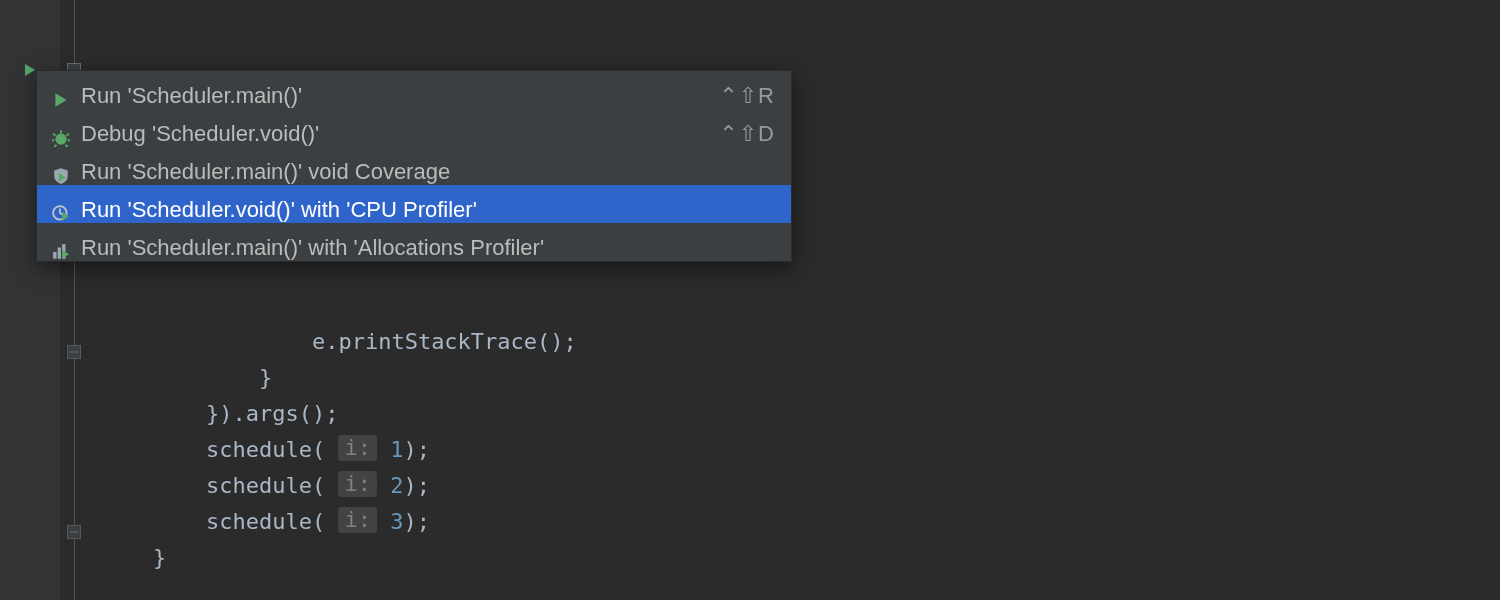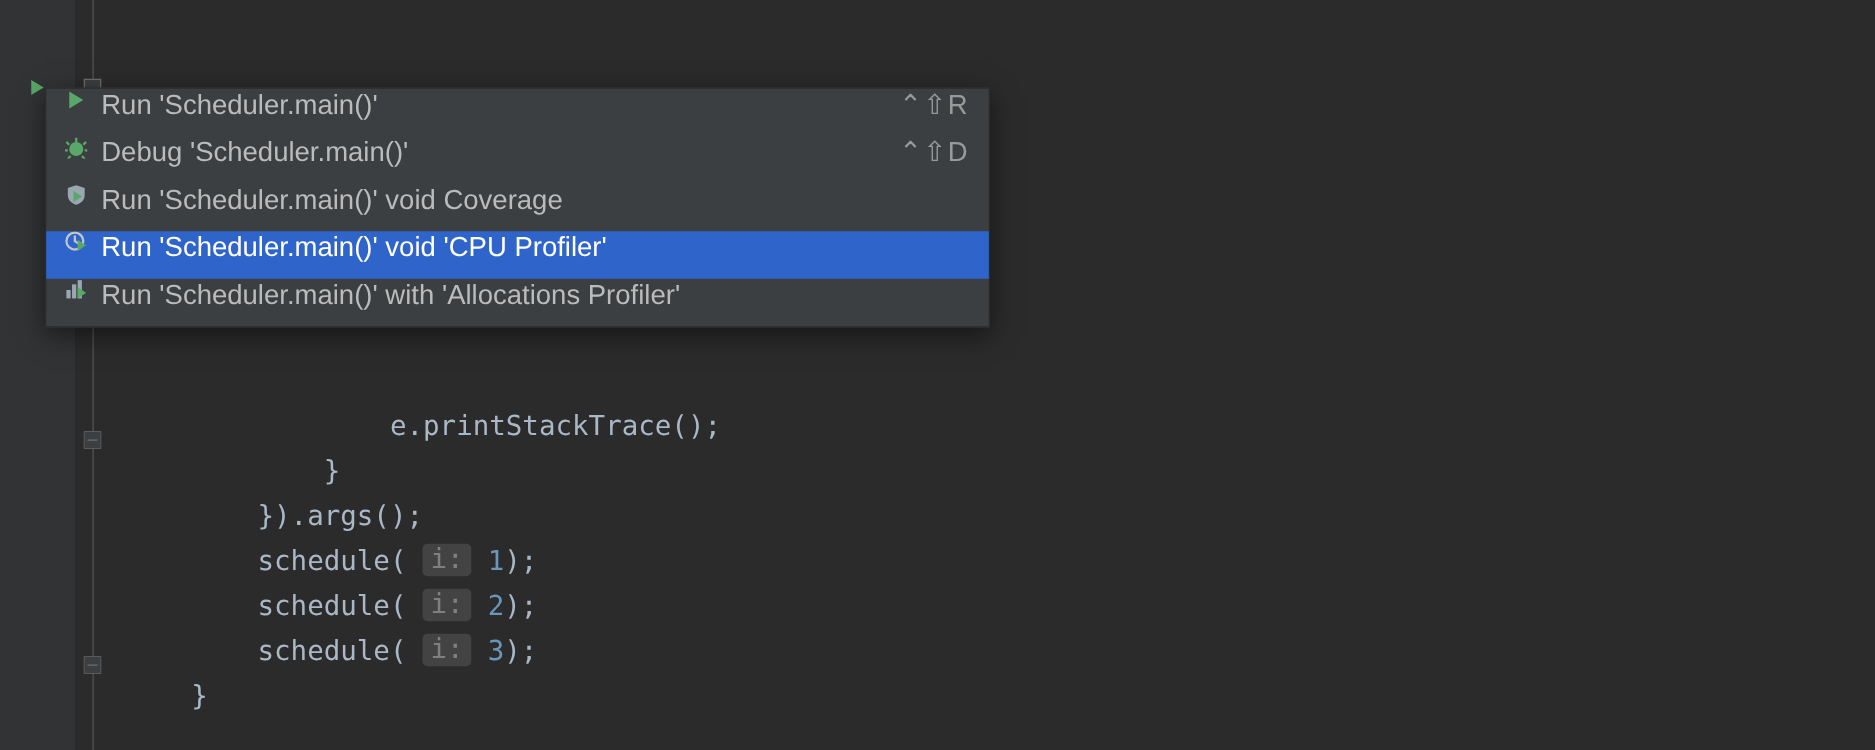--- a/index.html
+++ b/index.html
@@ -76,21 +76,21 @@
     background: #3C3F41;
     border: 1px solid #2b2b2b;
     box-shadow: 0 6px 20px rgba(0,0,0,.5);
     font-family: -apple-system, "Segoe UI", sans-serif;
     font-size: 22px;
     color: #BBBBBB;
     z-index: 10;
   }
   .menu-item {
     display: flex;
-    align-items: flex-start;
+    align-items: flex-end;
     height: 38px;
     padding: 0 16px 0 10px;
   }
   .menu-item.selected {
     background: #2F65CA;
     color: #FFFFFF;
   }
   .menu-icon {
     width: 28px;
     display: flex;
@@ -176,42 +176,42 @@
       <span class="menu-label">Run 'Scheduler.main()'</span>
       <span class="menu-shortcut">⌃⇧R</span>
     </div>
     <div class="menu-item">
       <span class="menu-icon">
         <svg width="18" height="18" viewBox="0 0 16 16">
             <circle cx="8" cy="9" r="5" fill="#59A869"></circle>
             <path d="M8 1v3M3 6l-2-2M13 6l2-2M2 10H0M16 10h-2M4 14l-2 2M12 14l2 2" stroke="#59A869" stroke-width="1.6"></path>
           </svg>
       </span>
-      <span class="menu-label">Debug 'Scheduler.main()'</span>
+      <span class="menu-label">Debug 'Scheduler.void()'</span>
       <span class="menu-shortcut">⌃⇧D</span>
     </div>
     <div class="menu-item">
       <span class="menu-icon">
         <svg width="18" height="18" viewBox="0 0 16 16">
             <path fill="#9AA7B0" d="M8 1l6 2v5c0 4-3 6-6 7-3-1-6-3-6-7V3z"></path>
             <path fill="#59A869" d="M6 5l6 4-6 4z"></path>
           </svg>
       </span>
       <span class="menu-label">Run 'Scheduler.main()' void Coverage</span>
       <span class="menu-shortcut"></span>
     </div>
     <div class="menu-item selected">
       <span class="menu-icon">
         <svg width="18" height="18" viewBox="0 0 16 16">
             <circle cx="7" cy="7" r="6" fill="none" stroke="#C5C5C5" stroke-width="1.6"></circle>
             <path d="M7 3v4l3 2" stroke="#C5C5C5" stroke-width="1.6" fill="none"></path>
             <path fill="#59A869" d="M9 9l6 4-6 4z" transform="translate(0 -3)"></path>
           </svg>
       </span>
-      <span class="menu-label">Run 'Scheduler.main()' void 'CPU Profiler'</span>
+      <span class="menu-label">Run 'Scheduler.void()' with 'CPU Profiler'</span>
       <span class="menu-shortcut"></span>
     </div>
     <div class="menu-item">
       <span class="menu-icon">
         <svg width="18" height="18" viewBox="0 0 16 16">
             <rect x="1" y="8" width="3" height="6" fill="#9AA7B0"></rect>
             <rect x="5" y="4" width="3" height="10" fill="#9AA7B0"></rect>
             <rect x="9" y="1" width="3" height="13" fill="#9AA7B0"></rect>
             <path fill="#59A869" d="M9 9l6 4-6 4z" transform="translate(0 -3)"></path>
           </svg>

